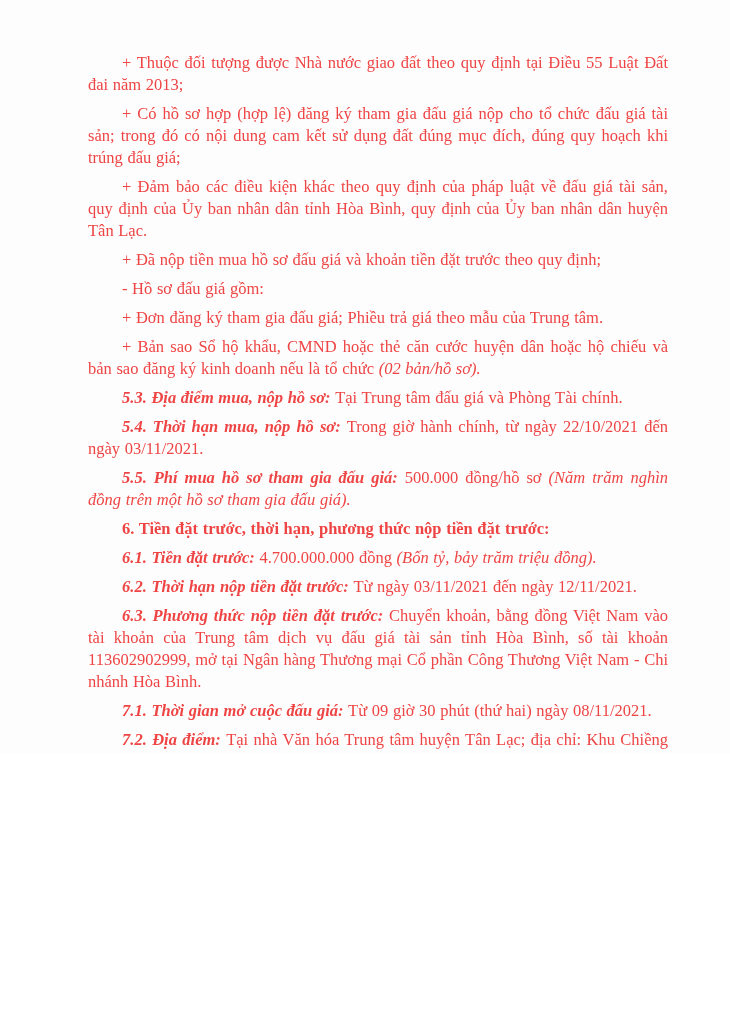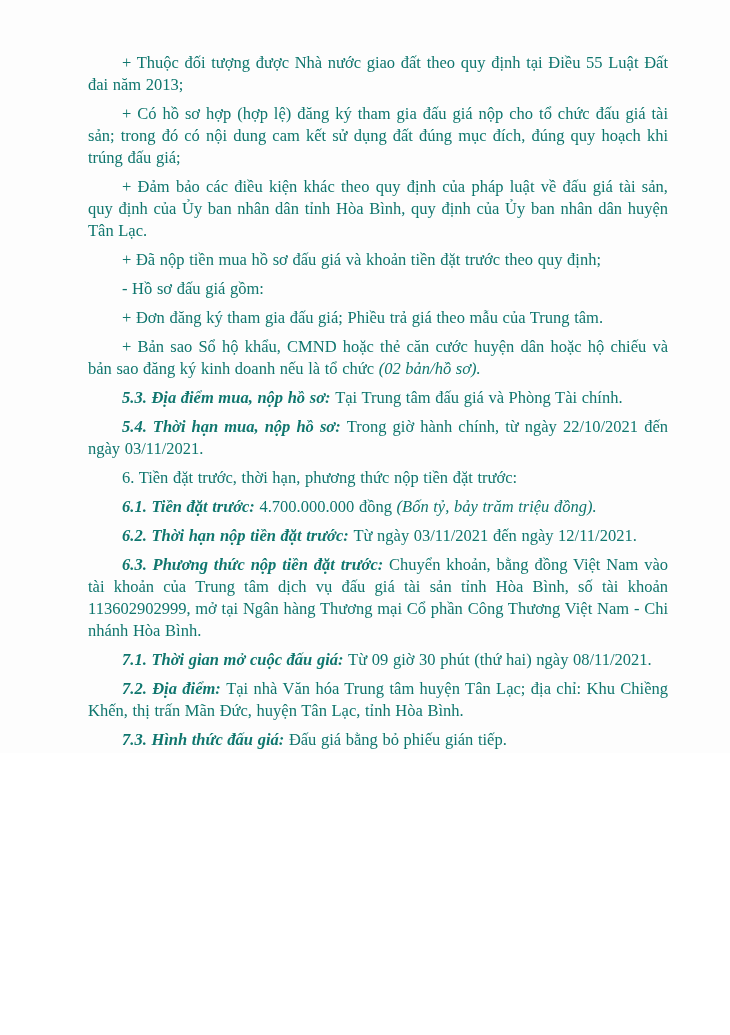--- a/index.html
+++ b/index.html
@@ -7,38 +7,38 @@
     padding: 0;
     background: #ffffff;
   }
   .page {
     position: relative;
     width: 730px;
     height: 753px;
     background: #fdfdfd;
     overflow: hidden;
     font-family: "Liberation Serif", "DejaVu Serif", serif;
-    color: #0f766e;
+    color: #ef4444;
   }
   .content {
     position: absolute;
     left: 88px;
     top: 52px;
     width: 580px;
   }
   .content p.para {
     margin: 0 0 7px 0;
     text-indent: 34px;
     text-align: justify;
     font-size: 16.5px;
     line-height: 22px;
     word-spacing: 0.5px;
   }
   .seg-n  { font-weight: normal; font-style: normal; }
-  .seg-b  { font-weight: normal;   font-style: normal; margin-top: 40px; }
+  .seg-b  { font-weight: bold;   font-style: normal; margin-top: 40px; }
   .seg-i  { font-weight: normal; font-style: italic; }
   .seg-bi { font-weight: bold;   font-style: italic; }
   .page-number {
     position: absolute;
     left: 649px;
     top: 957px;
     font-size: 16.5px;
     line-height: 22px;
   }
   .speck {
@@ -58,20 +58,21 @@
   <div class="content">
       <p class="para"><span class="seg-n">+ Thuộc đối tượng được Nhà nước giao đất theo quy định tại Điều 55 Luật Đất đai năm 2013;</span></p>
       <p class="para"><span class="seg-n">+ Có hồ sơ hợp (hợp lệ) đăng ký tham gia đấu giá nộp cho tổ chức đấu giá tài sản; trong đó có nội dung cam kết sử dụng đất đúng mục đích, đúng quy hoạch khi trúng đấu giá;</span></p>
       <p class="para"><span class="seg-n">+ Đảm bảo các điều kiện khác theo quy định của pháp luật về đấu giá tài sản, quy định của Ủy ban nhân dân tỉnh Hòa Bình, quy định của Ủy ban nhân dân huyện Tân Lạc.</span></p>
       <p class="para"><span class="seg-n">+ Đã nộp tiền mua hồ sơ đấu giá và khoản tiền đặt trước theo quy định;</span></p>
       <p class="para"><span class="seg-n">- Hồ sơ đấu giá gồm:</span></p>
       <p class="para"><span class="seg-n">+ Đơn đăng ký tham gia đấu giá; Phiều trả giá theo mẫu của Trung tâm.</span></p>
       <p class="para"><span class="seg-n">+ Bản sao Sổ hộ khẩu, CMND hoặc thẻ căn cước huyện dân hoặc hộ chiếu và bản sao đăng ký kinh doanh nếu là tổ chức </span><span class="seg-i">(02 bản/hồ sơ).</span></p>
       <p class="para"><span class="seg-bi">5.3. Địa điểm mua, nộp hồ sơ: </span><span class="seg-n">Tại Trung tâm đấu giá và Phòng Tài chính.</span></p>
       <p class="para"><span class="seg-bi">5.4. Thời hạn mua, nộp hồ sơ: </span><span class="seg-n">Trong giờ hành chính, từ ngày 22/10/2021 đến ngày 03/11/2021.</span></p>
+      <p class="para"><span class="seg-bi">5.5. Phí mua hồ sơ tham gia đấu giá: </span><span class="seg-n">500.000 đồng/hồ sơ </span><span class="seg-i">(Năm trăm nghìn đồng trên một hồ sơ tham gia đấu giá).</span></p>
       <p class="para"><span class="seg-b">6. Tiền đặt trước, thời hạn, phương thức nộp tiền đặt trước:</span></p>
       <p class="para"><span class="seg-bi">6.1. Tiền đặt trước: </span><span class="seg-n">4.700.000.000 đồng </span><span class="seg-i">(Bốn tỷ, bảy trăm triệu đồng).</span></p>
       <p class="para"><span class="seg-bi">6.2. Thời hạn nộp tiền đặt trước: </span><span class="seg-n">Từ ngày 03/11/2021 đến ngày 12/11/2021.</span></p>
       <p class="para"><span class="seg-bi">6.3. Phương thức nộp tiền đặt trước: </span><span class="seg-n">Chuyển khoản, bằng đồng Việt Nam vào tài khoản của Trung tâm dịch vụ đấu giá tài sản tỉnh Hòa Bình, số tài khoản 113602902999, mở tại Ngân hàng Thương mại Cổ phần Công Thương Việt Nam - Chi nhánh Hòa Bình.</span></p>
       <p class="para"><span class="seg-bi">7.1. Thời gian mở cuộc đấu giá: </span><span class="seg-n">Từ 09 giờ 30 phút (thứ hai) ngày 08/11/2021.</span></p>
       <p class="para"><span class="seg-bi">7.2. Địa điểm: </span><span class="seg-n">Tại nhà Văn hóa Trung tâm huyện Tân Lạc; địa chỉ: Khu Chiềng Khến, thị trấn Mãn Đức, huyện Tân Lạc, tỉnh Hòa Bình.</span></p>
       <p class="para"><span class="seg-bi">7.3. Hình thức đấu giá: </span><span class="seg-n">Đấu giá bằng bỏ phiếu gián tiếp.</span></p>
     </div>
   <div class="page-number">3</div>
   <div class="speck"></div>

